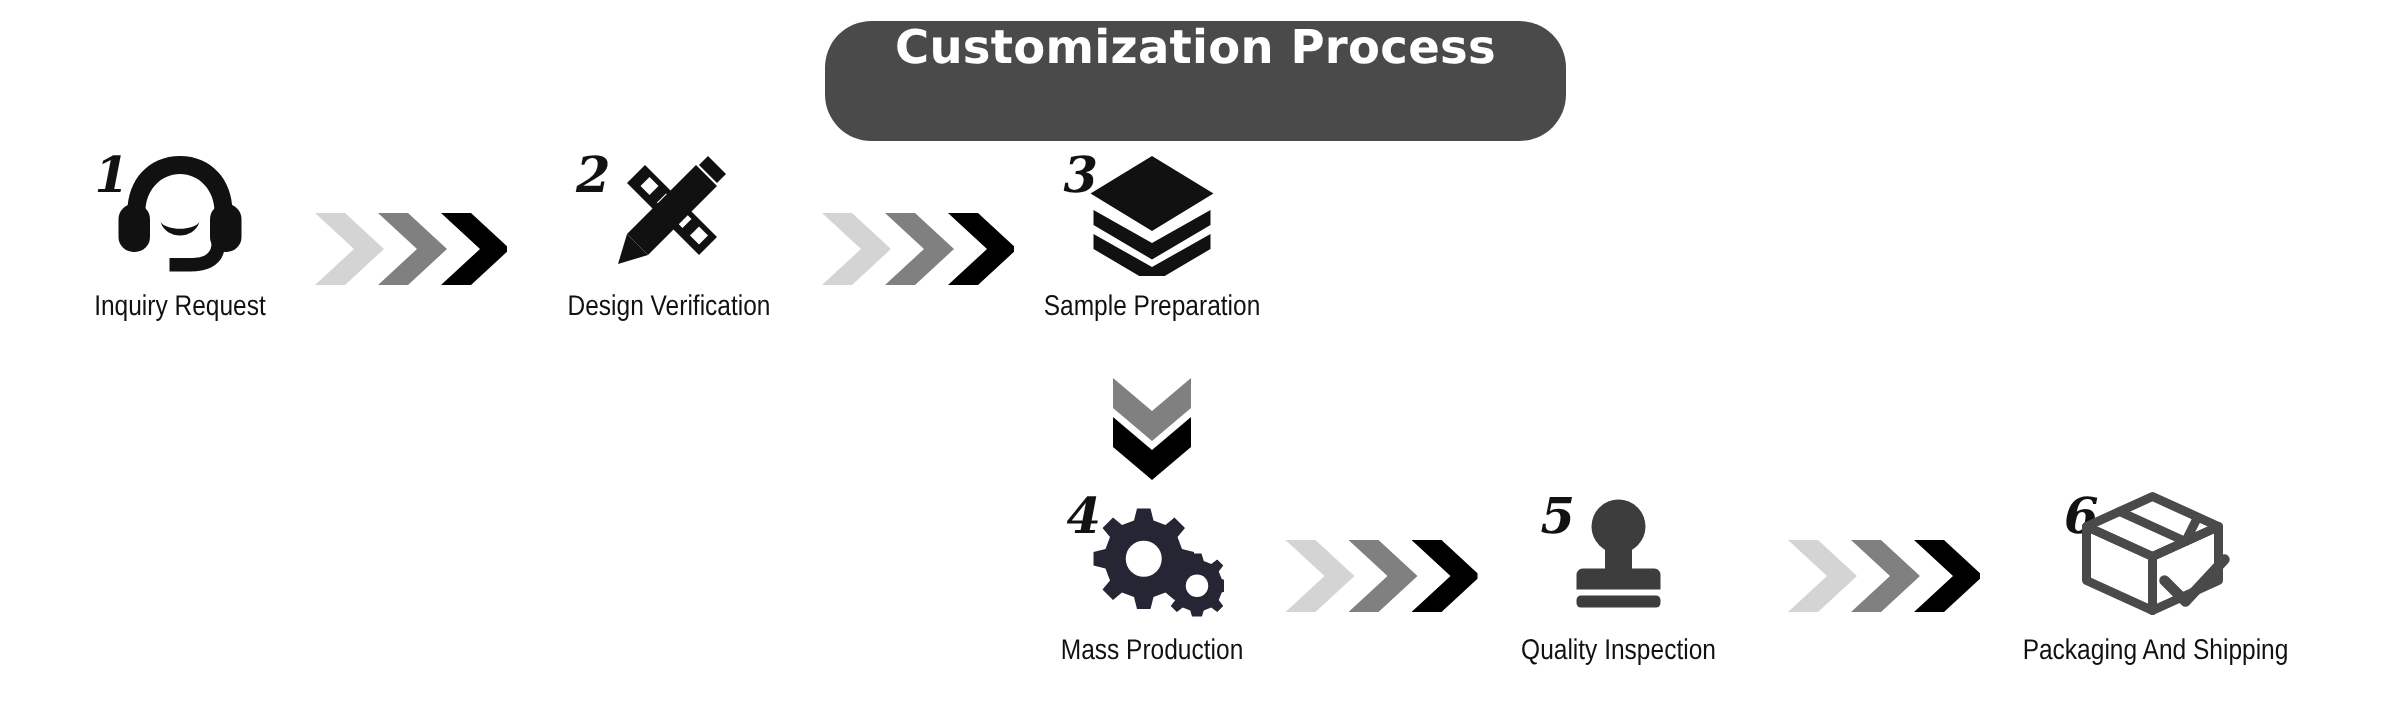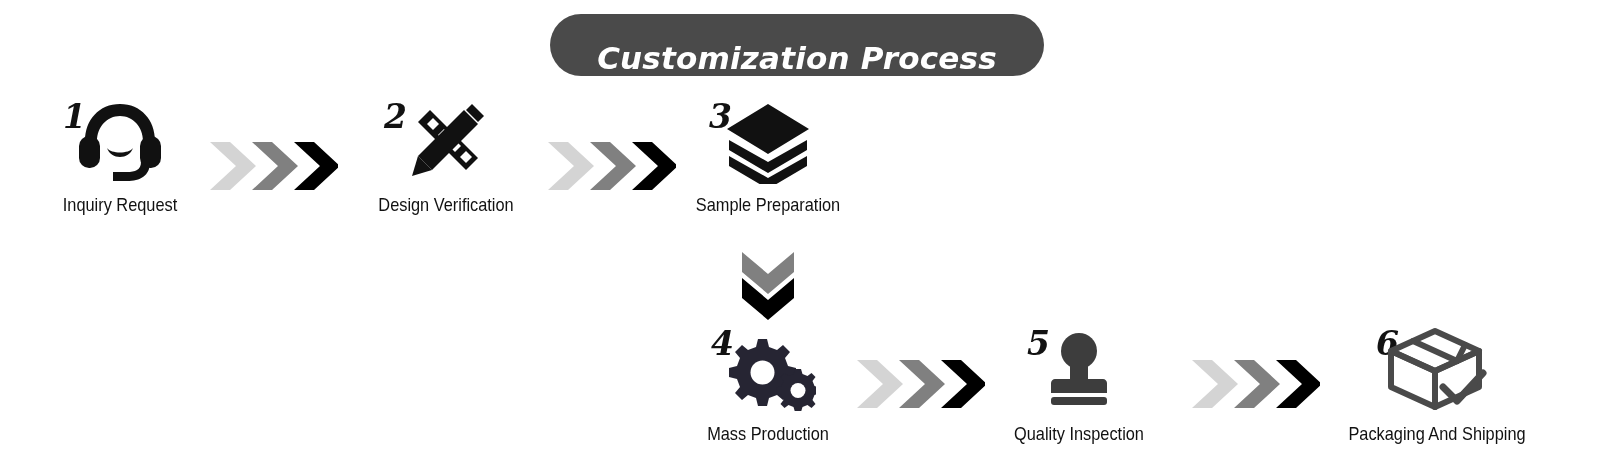--- a/index.html
+++ b/index.html
@@ -20,27 +20,26 @@
     height: 470px;
     background: #ffffff;
   }
 
   
   .title-banner {
     position: absolute;
     left: 550px;
     top: 14px;
     width: 494px;
-    height: 62px;
+    height: 80px;
     background: #4a4a4a;
     border-radius: 31px;
     display: flex;
-    align-items: flex-end;
+    align-items: flex-start;
     justify-content: center;
-    font-style: italic;
   }
   .title-text {
     color: #ffffff;
     font-family: "DejaVu Sans", sans-serif;
     font-size: 31px;
     font-weight: bold;
     letter-spacing: 0.2px;
     white-space: nowrap;
   }
 

